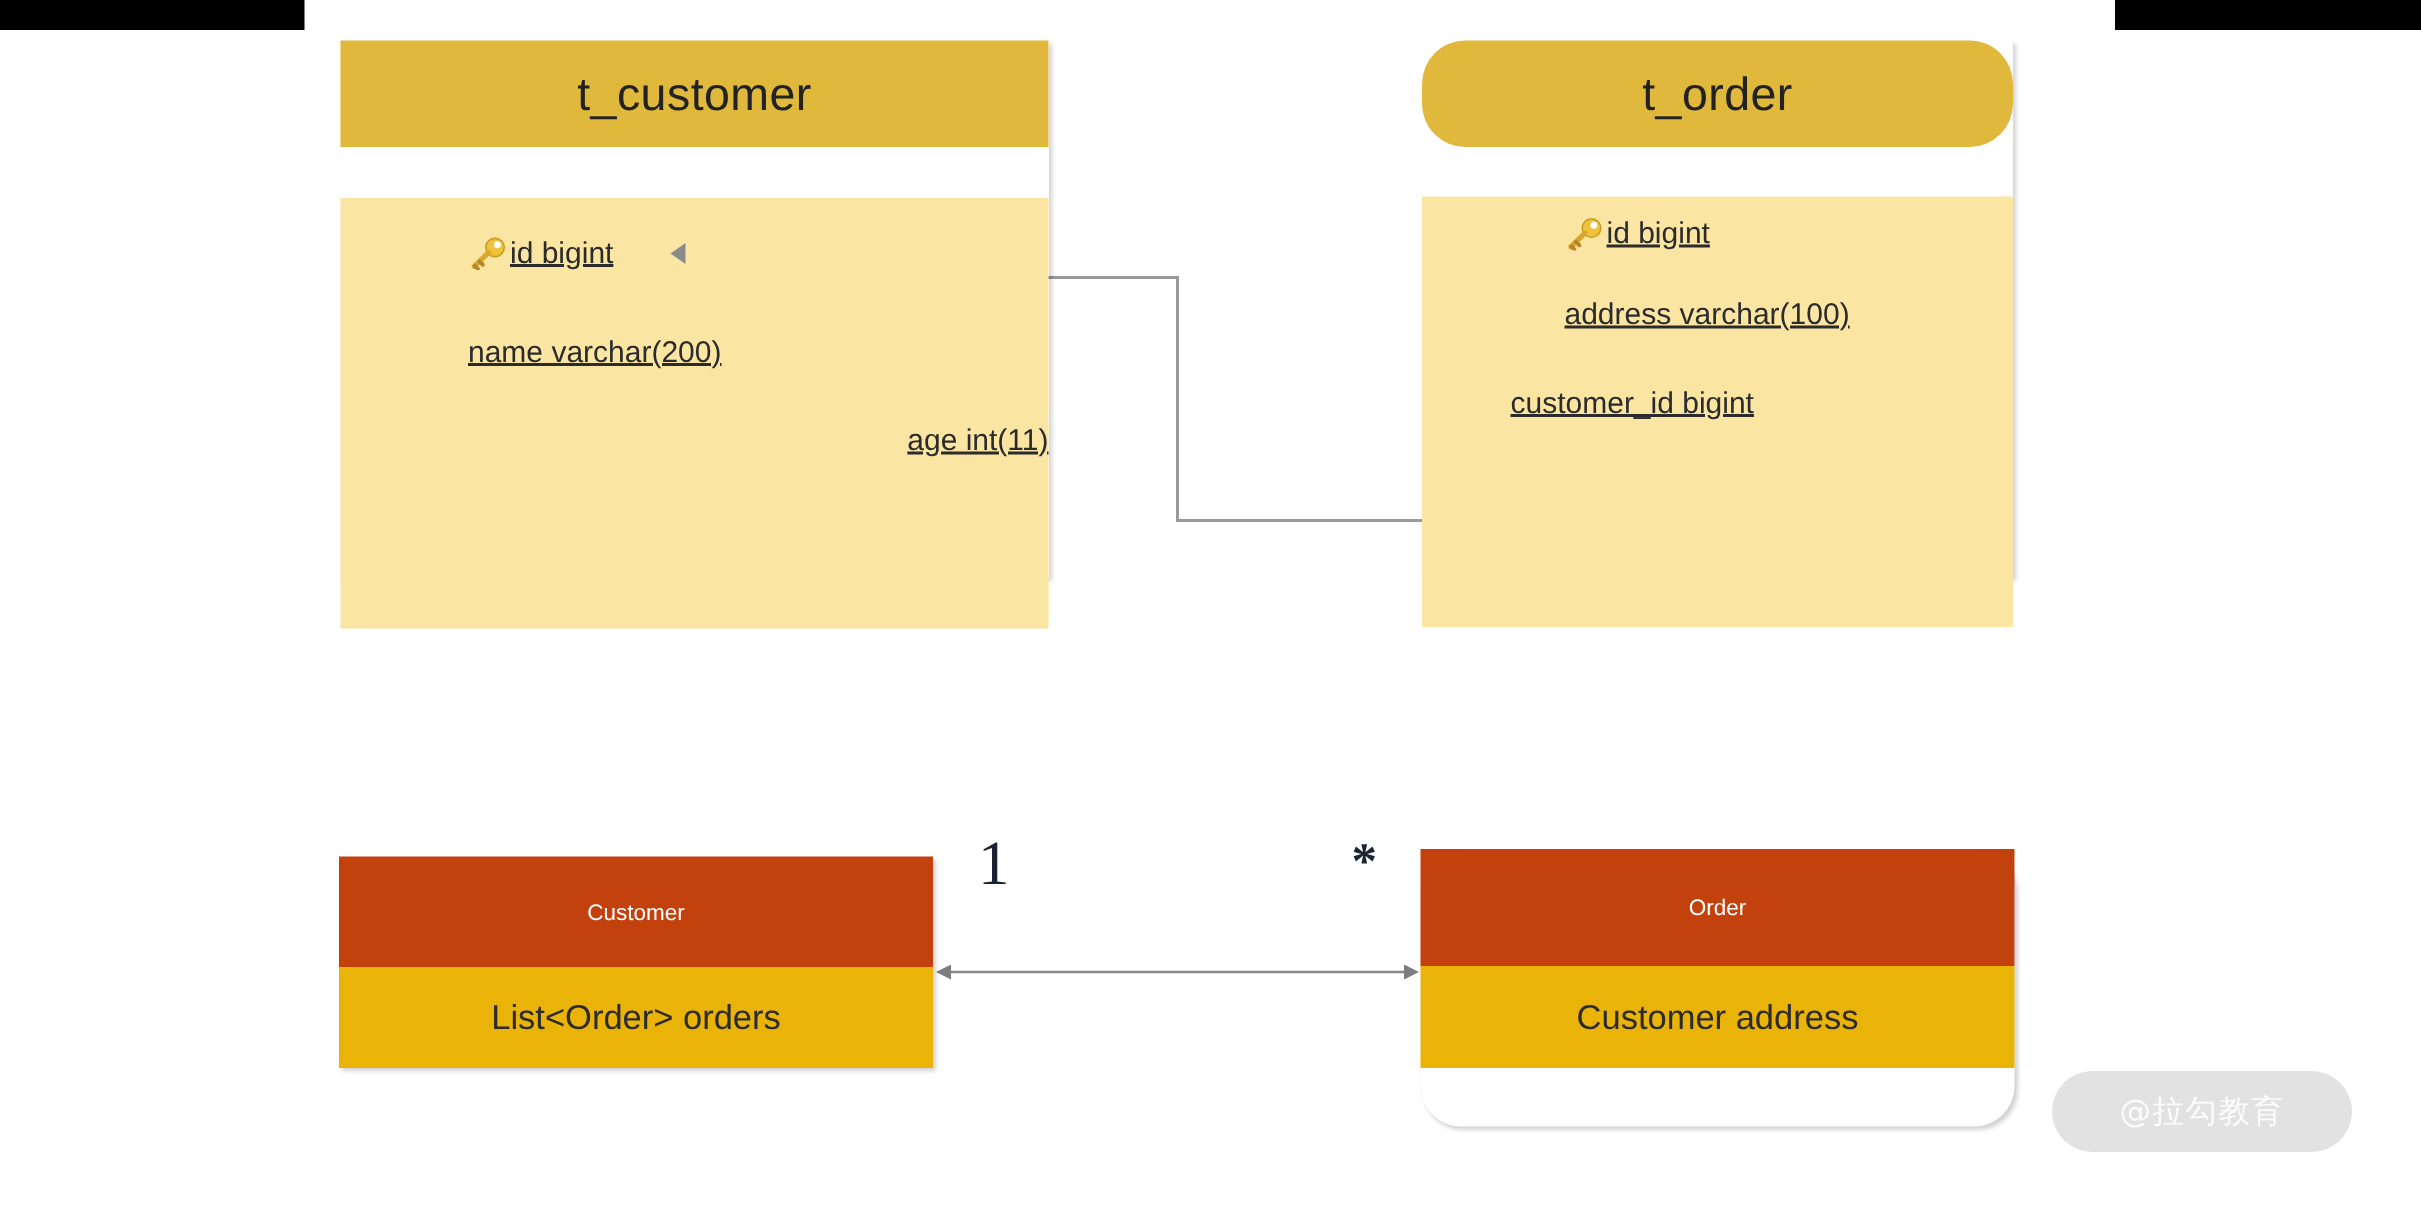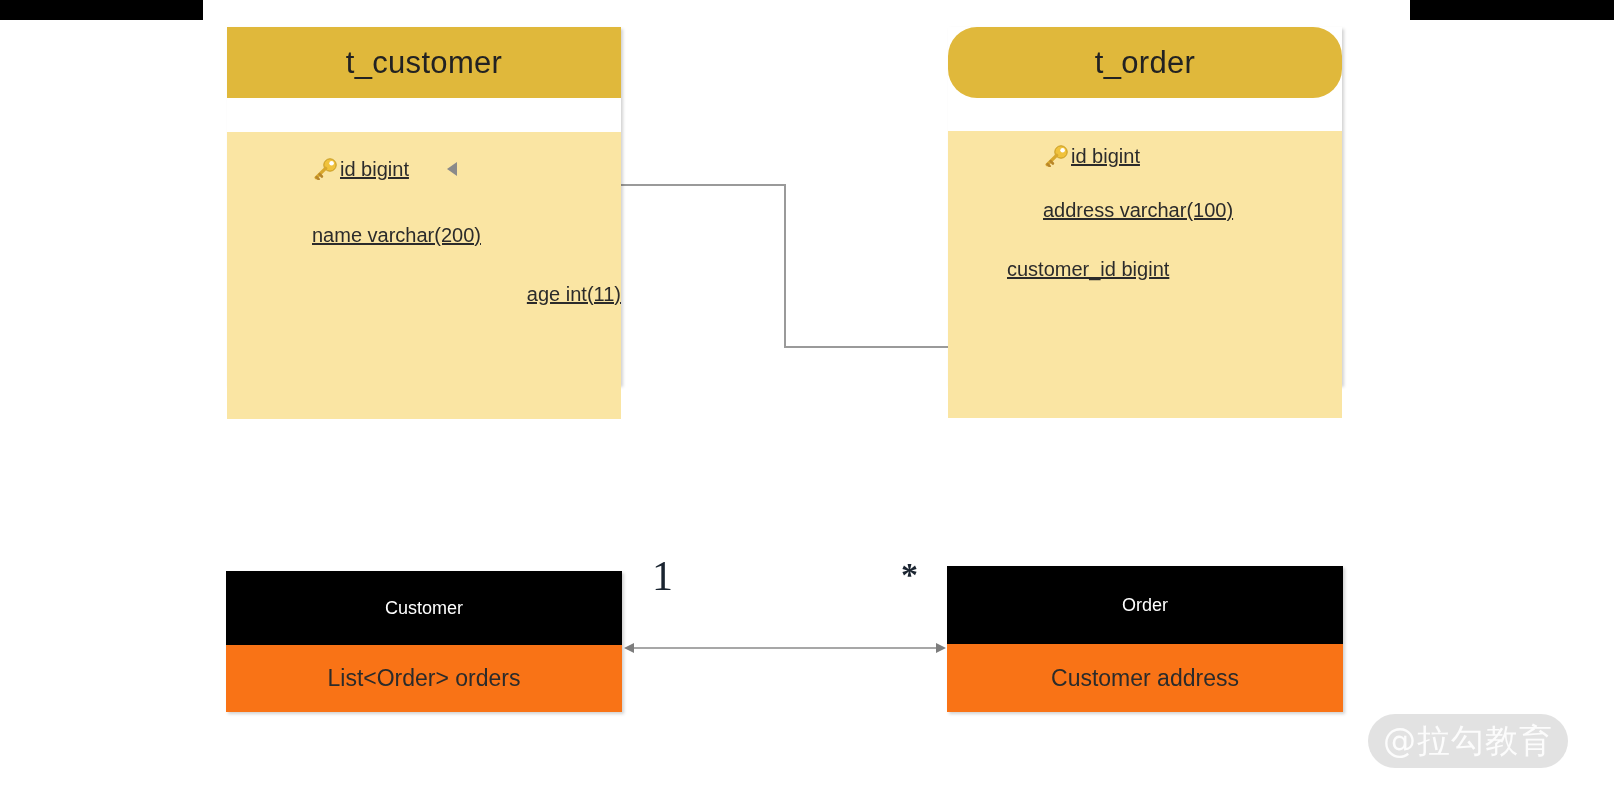--- a/index.html
+++ b/index.html
@@ -82,26 +82,26 @@
     width: 0; height: 0;
     border-top: 7px solid transparent;
     border-bottom: 7px solid transparent;
     border-right: 10px solid #8a8a8a;
     margin-left: 38px;
     flex: 0 0 auto;
   }
 
   
   .class-ent .ent-header {
-    background: #000000;
+    background: #c2410c;
     color: #ffffff;
-    font-size: 18px;
+    font-size: 15px;
   }
   .class-ent .ent-body {
-    background: #f97316;
+    background: #eab308;
     display: flex;
     align-items: center;
     justify-content: center;
   }
   .class-ent .member {
     color: #2b2b2b;
     font-size: 23px;
     white-space: nowrap;
   }
 
@@ -130,38 +130,38 @@
     left: 1368px;
     top: 714px;
     width: 200px;
     height: 54px;
     border-radius: 27px;
     background: rgba(190,190,190,0.45);
     display: flex;
     align-items: center;
     justify-content: center;
     color: rgba(255,255,255,0.88);
-    font-size: 33px;
+    font-size: 21px;
     letter-spacing: 1px;
     font-family: "DejaVu Sans", sans-serif;
   }
 </style>
 </head>
 <body>
 
 <div class="canvas">
 
   <div class="blackbar left"></div>
   <div class="blackbar right"></div>
 
   <svg class="connector-svg">
     <polyline points="621,185 785,185 785,347 948,347" fill="none" stroke="#9a9a9a" stroke-width="2"></polyline>
   </svg>
 
-  <div class="entity table-ent" style="left:227px; top:27px; width:394px; height:358px;">
+  <div class="entity table-ent" style="left:227px; top:27px; width:472px; height:358px;">
     <div class="ent-header" style="height:71px;">t_customer</div>
     <div class="ent-body" style="height:287px;">
       <div class="field" style="padding:0 0 0 85px; height:74px; margin-top:34px;">
         <span class="key-icon">
           <svg width="26" height="22" viewBox="0 0 26 22">
             <circle cx="18" cy="7" r="6.2" fill="#f0c23c" stroke="#c79a20" stroke-width="1"></circle>
             <circle cx="19.6" cy="5.2" r="2.3" fill="#ffffff"></circle>
             <path d="M13.6 10.4 L4.2 19.6" stroke="#d8a72c" stroke-width="3.4" stroke-linecap="round"></path>
             <path d="M7.6 16.2 L9.9 18.5" stroke="#b8862a" stroke-width="2.6" stroke-linecap="round"></path>
             <path d="M4.6 19.2 L6.6 21.2" stroke="#b8862a" stroke-width="2.6" stroke-linecap="round"></path>
@@ -218,21 +218,21 @@
   <div class="mult one">1</div>
   <div class="mult many">*</div>
 
   <div class="entity class-ent" style="left:226px; top:571px; width:396px; height:141px;">
     <div class="ent-header" style="height:74px;">Customer</div>
     <div class="ent-body" style="height:67px;">
       <span class="member">List&lt;Order&gt; orders</span>
     </div>
   </div>
 
-  <div class="entity class-ent" style="left:947px; top:566px; width:396px; height:146px;">
+  <div class="entity class-ent" style="left:947px; top:566px; width:396px; height:185px;border-radius:27px;">
     <div class="ent-header" style="height:78px;">Order</div>
     <div class="ent-body" style="height:68px;">
       <span class="member">Customer address</span>
     </div>
   </div>
 
   <div class="watermark">@拉勾教育</div>
 
 </div>
 

